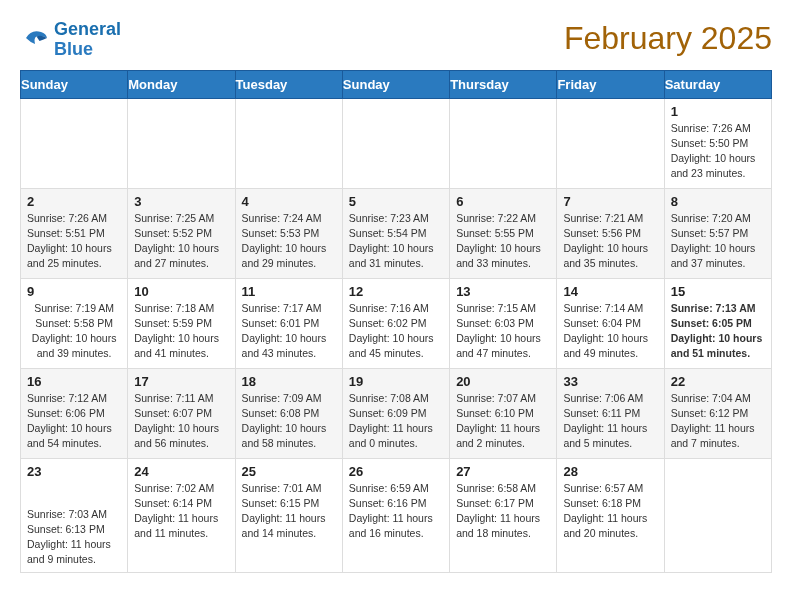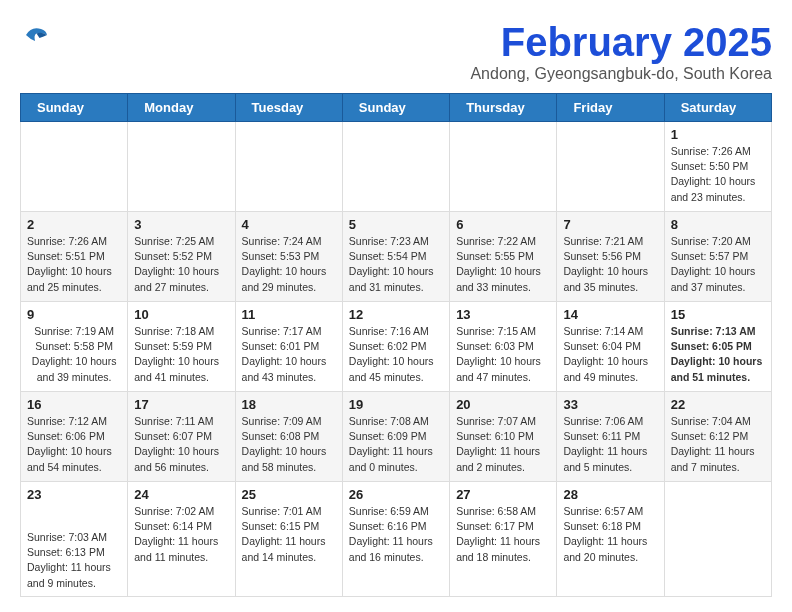--- a/index.html
+++ b/index.html
@@ -31,39 +31,39 @@
       color: #1a6faf;
     }
     .logo-bird {
       width: 30px;
       height: 30px;
     }
     .title-block {
       text-align: right;
     }
     .title-block h1 {
-      font-size: 40px;
-      font-weight: bold;
-      color: #1d4ed8;
+      font-size: 32px;
+      font-weight: normal;
+      color: #a16207;
     }
     .title-block h2 {
       font-size: 16px;
       font-weight: normal;
       color: #555;
     }
     .calendar {
       width: 100%;
       border-collapse: collapse;
       border: 1px solid #ccc;
     }
     .calendar th {
       background: #2a7abf;
       color: #fff;
       text-align: left;
-      padding: 6px 16px;
+      padding: 6px 0;
       font-size: 13px;
       font-weight: bold;
       border: 1px solid #1a5a9a;
     }
     .calendar td {
       vertical-align: top;
       border: 1px solid #ddd;
       padding: 5px 6px;
       width: 107px;
       min-height: 80px;
@@ -95,24 +95,27 @@
 <body>
 
 <div class="header">
   <div class="logo">
     <div>
       <svg class="logo-bird" viewBox="0 0 40 40">
         <path d="M8 20 Q15 8 28 12 Q35 14 36 20 Q30 16 22 18 Q18 20 20 28 Q14 26 8 20Z" fill="#2a7abf"></path>
         <path d="M22 18 Q28 15 36 20 Q32 22 26 24Z" fill="#1a5a9a"></path>
       </svg>
     </div>
+    <div class="logo-text">
+      <div><span>General</span></div>
+      <div style="color:#2a7abf;">Blue</div>
+    </div>
   </div>
   <div class="title-block">
     <h1>February 2025</h1>
-    <h2>Andong, Gyeongsangbuk-do, South Korea</h2>
   </div>
 </div>
 
 <table class="calendar">
   <thead>
     <tr>
     <th>Sunday</th>
         <th>Monday</th>
         <th>Tuesday</th>
         <th>Sunday</th>

